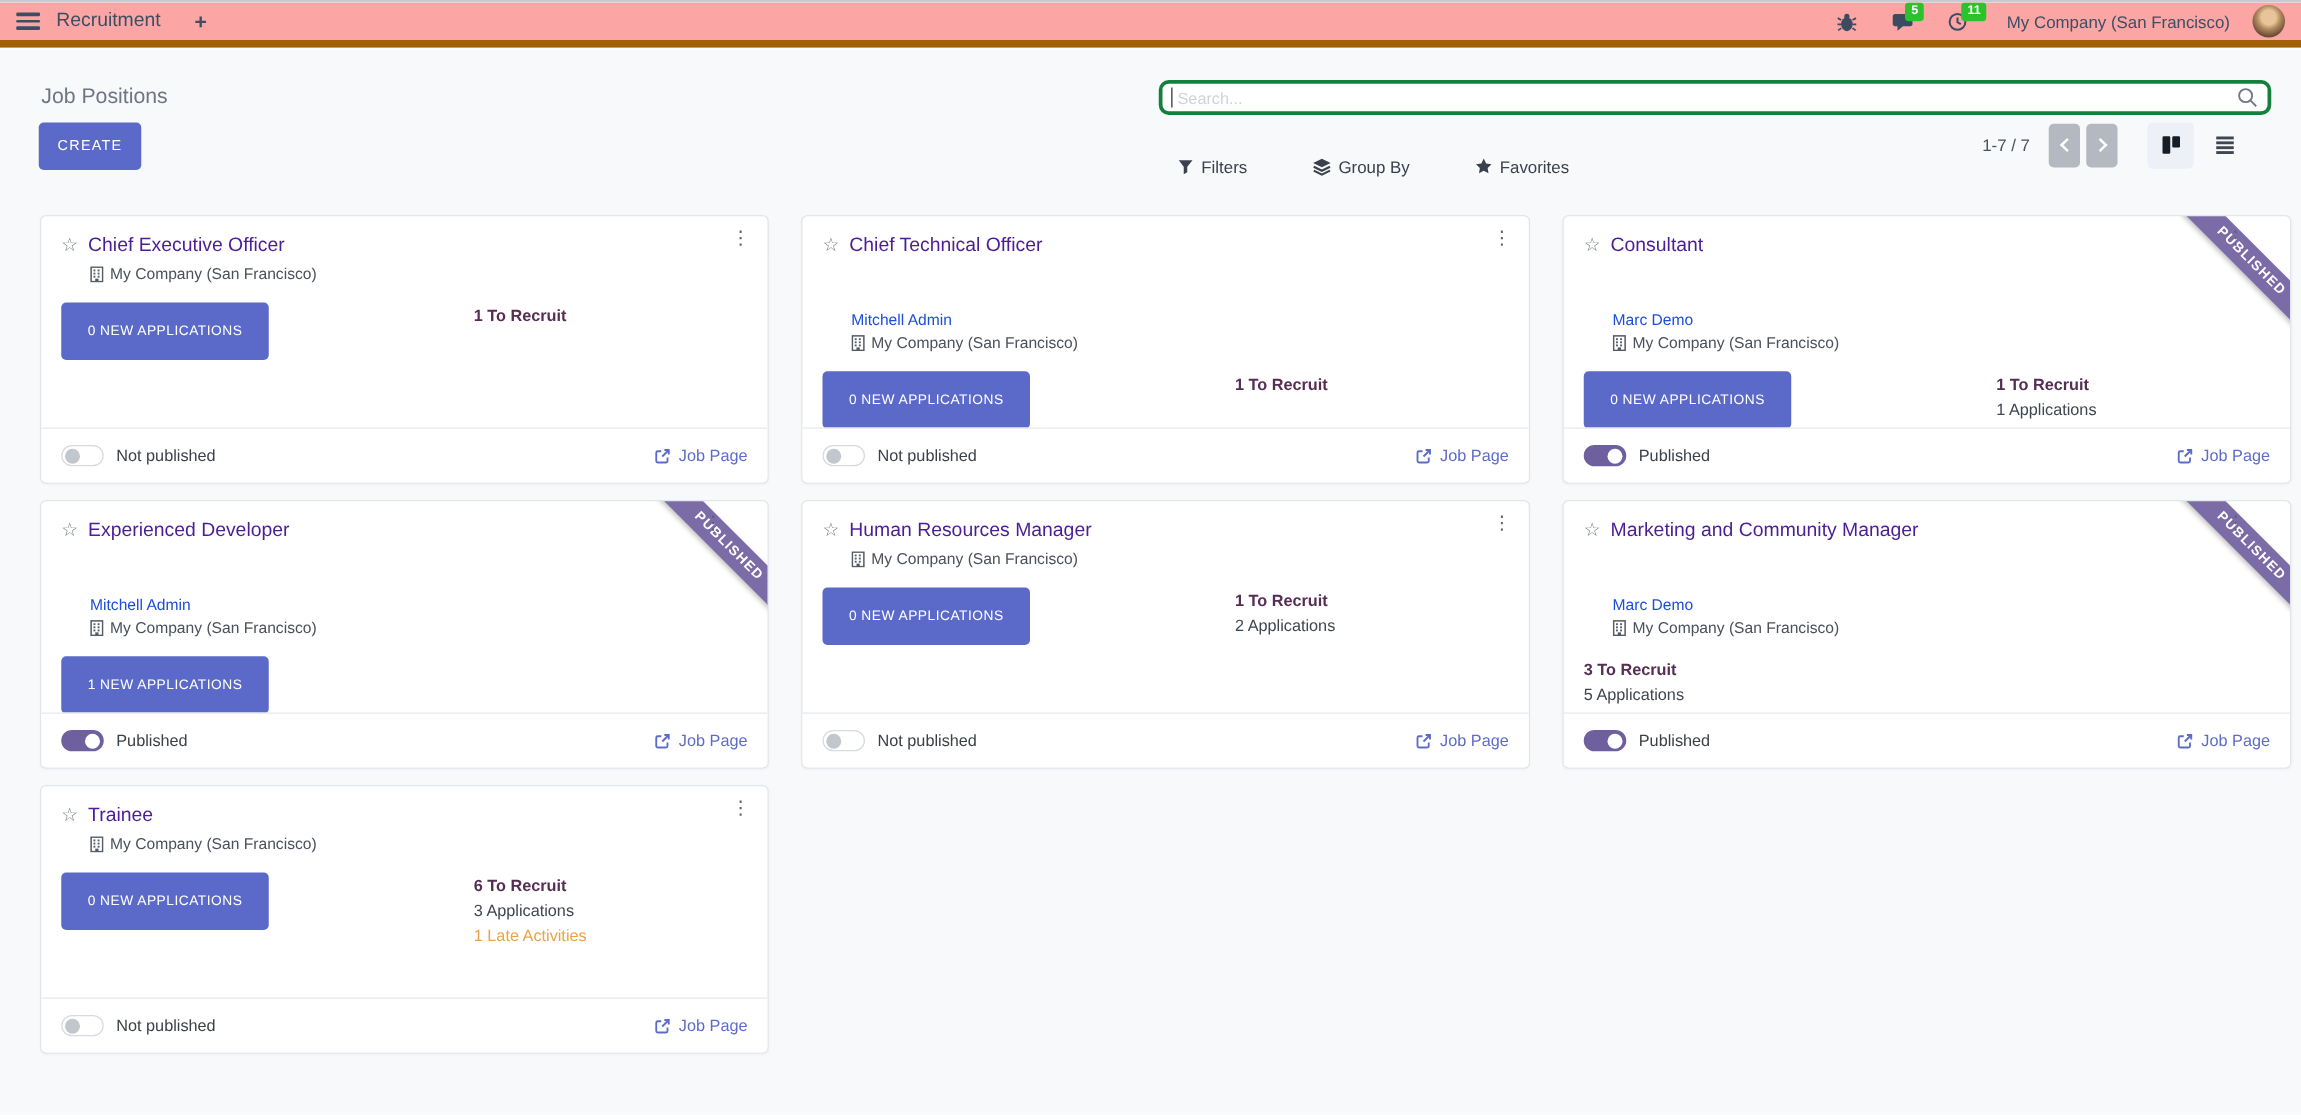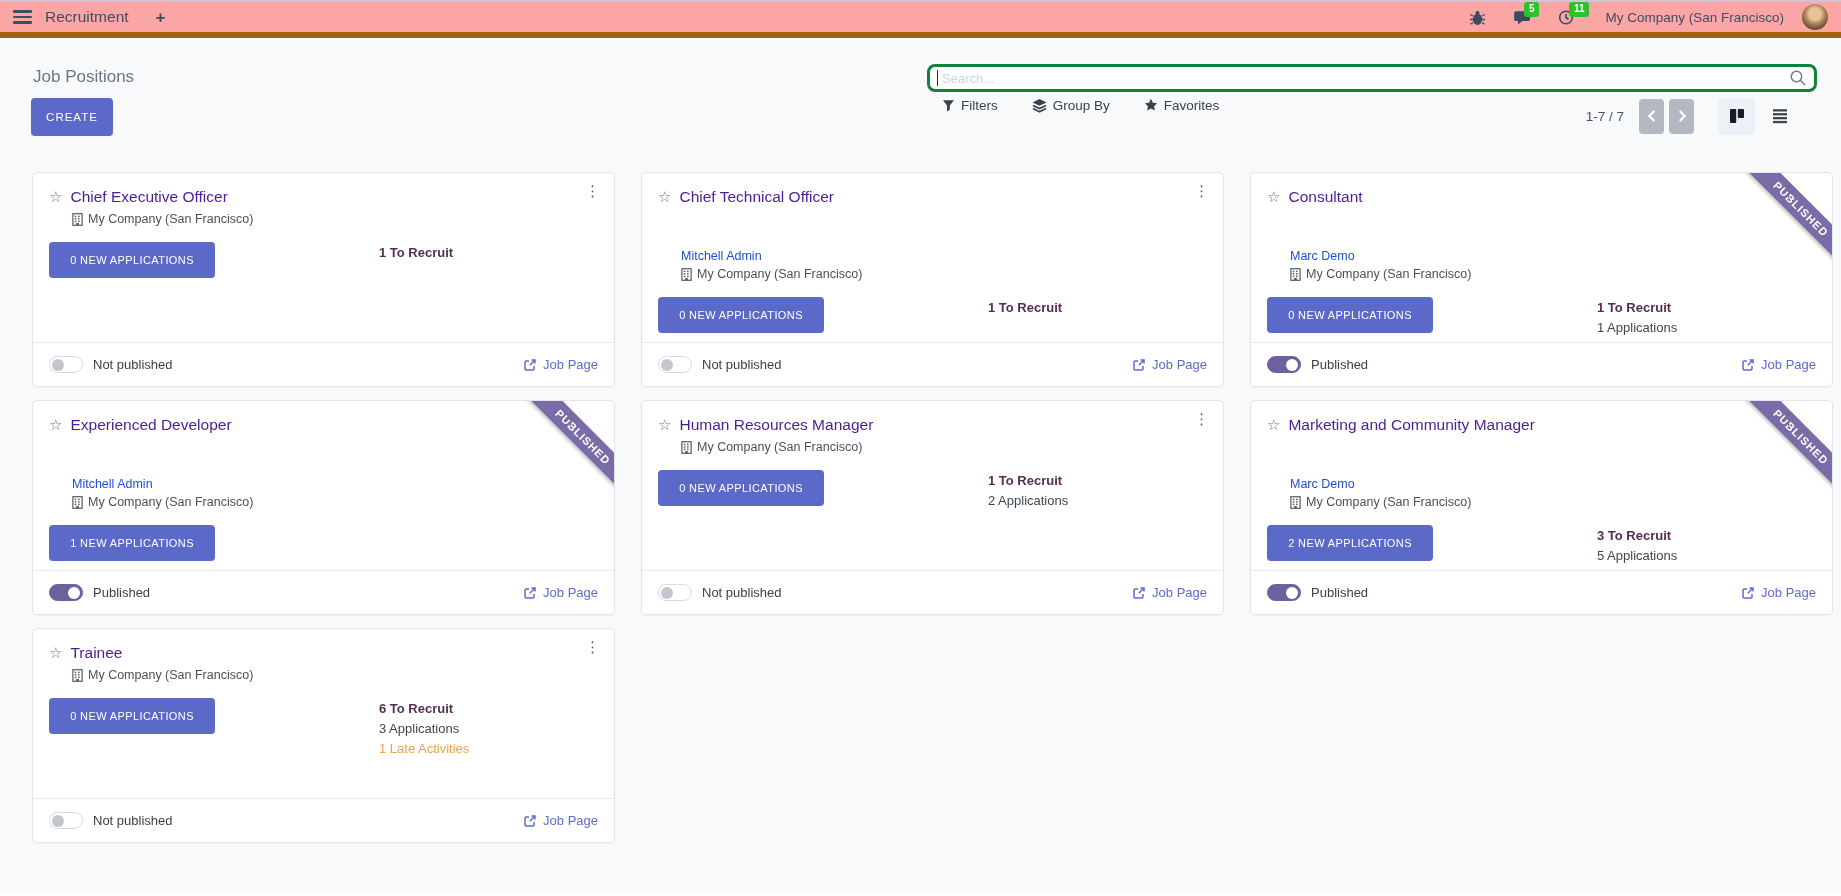--- a/index.html
+++ b/index.html
@@ -46,21 +46,21 @@
     font-size:11.5px; letter-spacing:1px; cursor:pointer; font-family:inherit;
   }
   .search-box{ position:absolute; left:927px; top:24px; width:890px; height:28px; }
   .search-box input{
     width:100%; height:100%; border:3px solid #15803d; border-radius:8px;
     background:#fff; padding:0 34px 0 12px; font-size:13px; color:#333; outline:none; font-family:inherit;
   }
   .search-box input::placeholder{ color:#ced3da; }
   .caret{ position:absolute; left:10px; top:6px; width:1px; height:16px; background:#2b2f36; }
   .search-glass{ position:absolute; right:10px; top:5px; color:#707a88; cursor:pointer; }
-  .filters-bar{ position:absolute; left:942px; top:52px; display:flex; align-items:center; gap:34px; height:26px; }
+  .filters-bar{ position:absolute; left:942px; top:80px; display:flex; align-items:center; gap:52px; height:26px; }
   .filter-item{ display:flex; align-items:center; gap:6px; font-size:13.5px; color:#39414d; cursor:pointer; background:none; border:none; font-family:inherit; }
   .pager-zone{ position:absolute; right:43px; top:57px; height:38px; display:flex; align-items:center; }
   .pager-value{ font-size:13.5px; color:#4a5158; margin-right:10px; cursor:pointer; }
   .pager-btn{ width:25px; height:35px; background:#b4b8c0; border:none; border-radius:4px; margin-left:5px; cursor:pointer; position:relative; }
   .chev{ position:absolute; top:50%; left:50%; width:8px; height:8px; border-top:2.5px solid #fff; border-right:2.5px solid #fff; }
   .chev.left{ transform:translate(-30%,-50%) rotate(225deg); }
   .chev.right{ transform:translate(-70%,-50%) rotate(45deg); }
   .switcher{ display:flex; align-items:center; margin-left:24px; gap:6px; }
   .view-btn{ width:37px; height:37px; border:none; border-radius:4px; background:transparent; display:flex; align-items:center; justify-content:center; cursor:pointer; }
   .view-btn.active{ background:#eef0f8; }
@@ -78,21 +78,21 @@
   .fav-star{ font-size:15px; color:#6e7683; margin-right:8px; cursor:pointer; line-height:20px; background:none; border:none; font-family:inherit; }
   .job-title{ font-size:15.5px; font-weight:500; color:#4c1d95; line-height:20px; cursor:pointer; }
   .kebab{ position:absolute; top:10px; right:14px; font-size:15px; color:#5b6370; background:none; border:none; cursor:pointer; line-height:1; z-index:3; }
   .card.has-ribbon .kebab{ right:36px; }
   .sub{ margin-left:23px; margin-top:3px; }
   .manager-line{ font-size:12.5px; color:#1d4ed8; line-height:18px;margin-top:40px; }
   .company-line{ display:flex; align-items:center; gap:5px; font-size:12.5px; color:#4a515b; line-height:18px; }
   .card-body{ display:flex; margin-top:14px; }
   .body-left{ width:330px; flex:none; }
   .btn-newapp{
-    min-width:166px; height:36px; background:#5b6ac8; color:#fff; border:none; border-radius:4px;
+    min-width:166px; height:46px; background:#5b6ac8; color:#fff; border:none; border-radius:4px;
     font-size:11px; letter-spacing:.4px; cursor:pointer; padding:0 14px; font-family:inherit;
   }
   .stats{ flex:1; padding-top:2px; }
   .to-recruit{ font-size:13px; font-weight:bold; color:#562e53; line-height:17px; }
   .applications{ font-size:13px; color:#3f4650; margin-top:3px; line-height:17px; }
   .activity{ font-size:13px; color:#e9a44a; margin-top:3px; line-height:17px; }
   .card-footer{
     position:absolute; left:0; right:0; bottom:0; height:44px;
     border-top:1px solid #e7e9ed; display:flex; align-items:center; justify-content:space-between;
     padding:15px 16px; background:#fff;
@@ -521,23 +521,20 @@
                   <rect x="2.8" y="7.6" width="1.5" height="1.5"></rect>
                   <rect x="6.1" y="7.6" width="1.5" height="1.5"></rect>
                   <rect x="4.2" y="9.9" width="2.6" height="2.4"></rect>
                 </g>
               </svg>
           </span>
           <span>My Company (San Francisco)</span>
         </div>
       </div>
       <div class="card-body">
-        <div class="body-left">
-          <button class="btn-newapp">2 NEW APPLICATIONS</button>
-        </div>
         <div class="stats">
           <div class="to-recruit">3 To Recruit</div>
           <div class="applications">5 Applications</div>
         </div>
       </div>
       <footer class="card-footer">
         <div class="pub-wrap">
           <span class="toggle on">
               <span class="knob"></span>
             </span>

